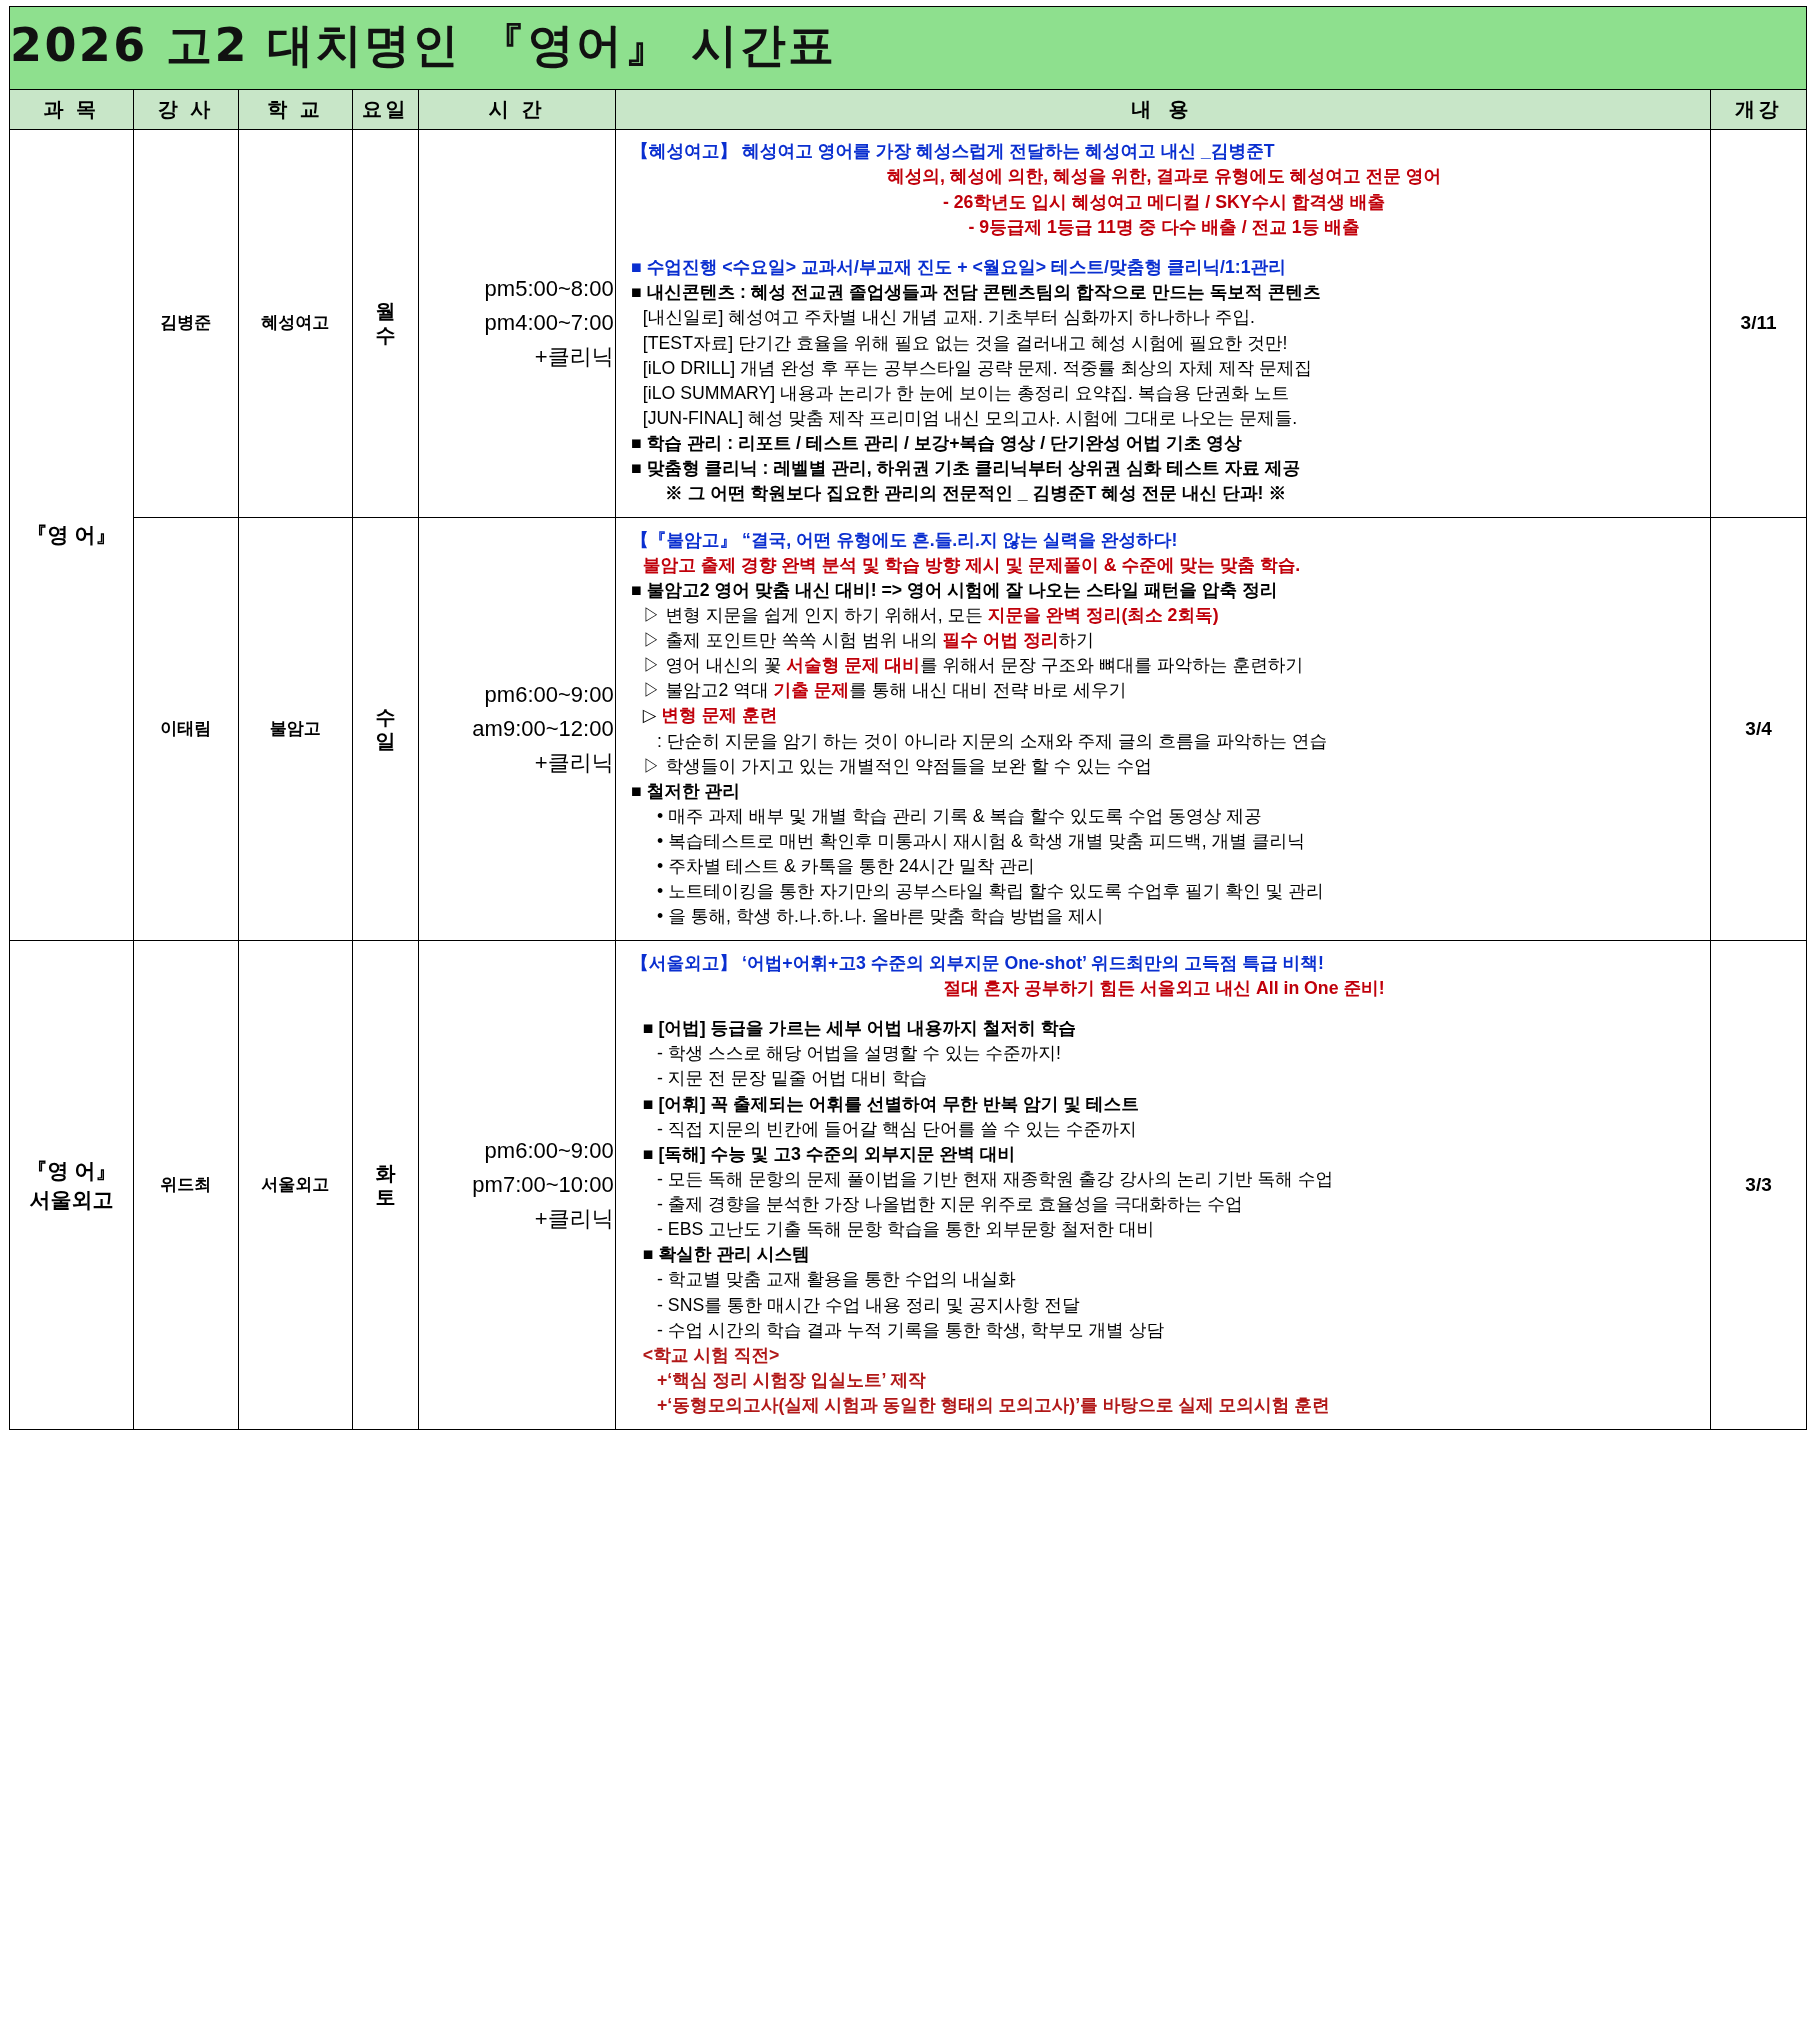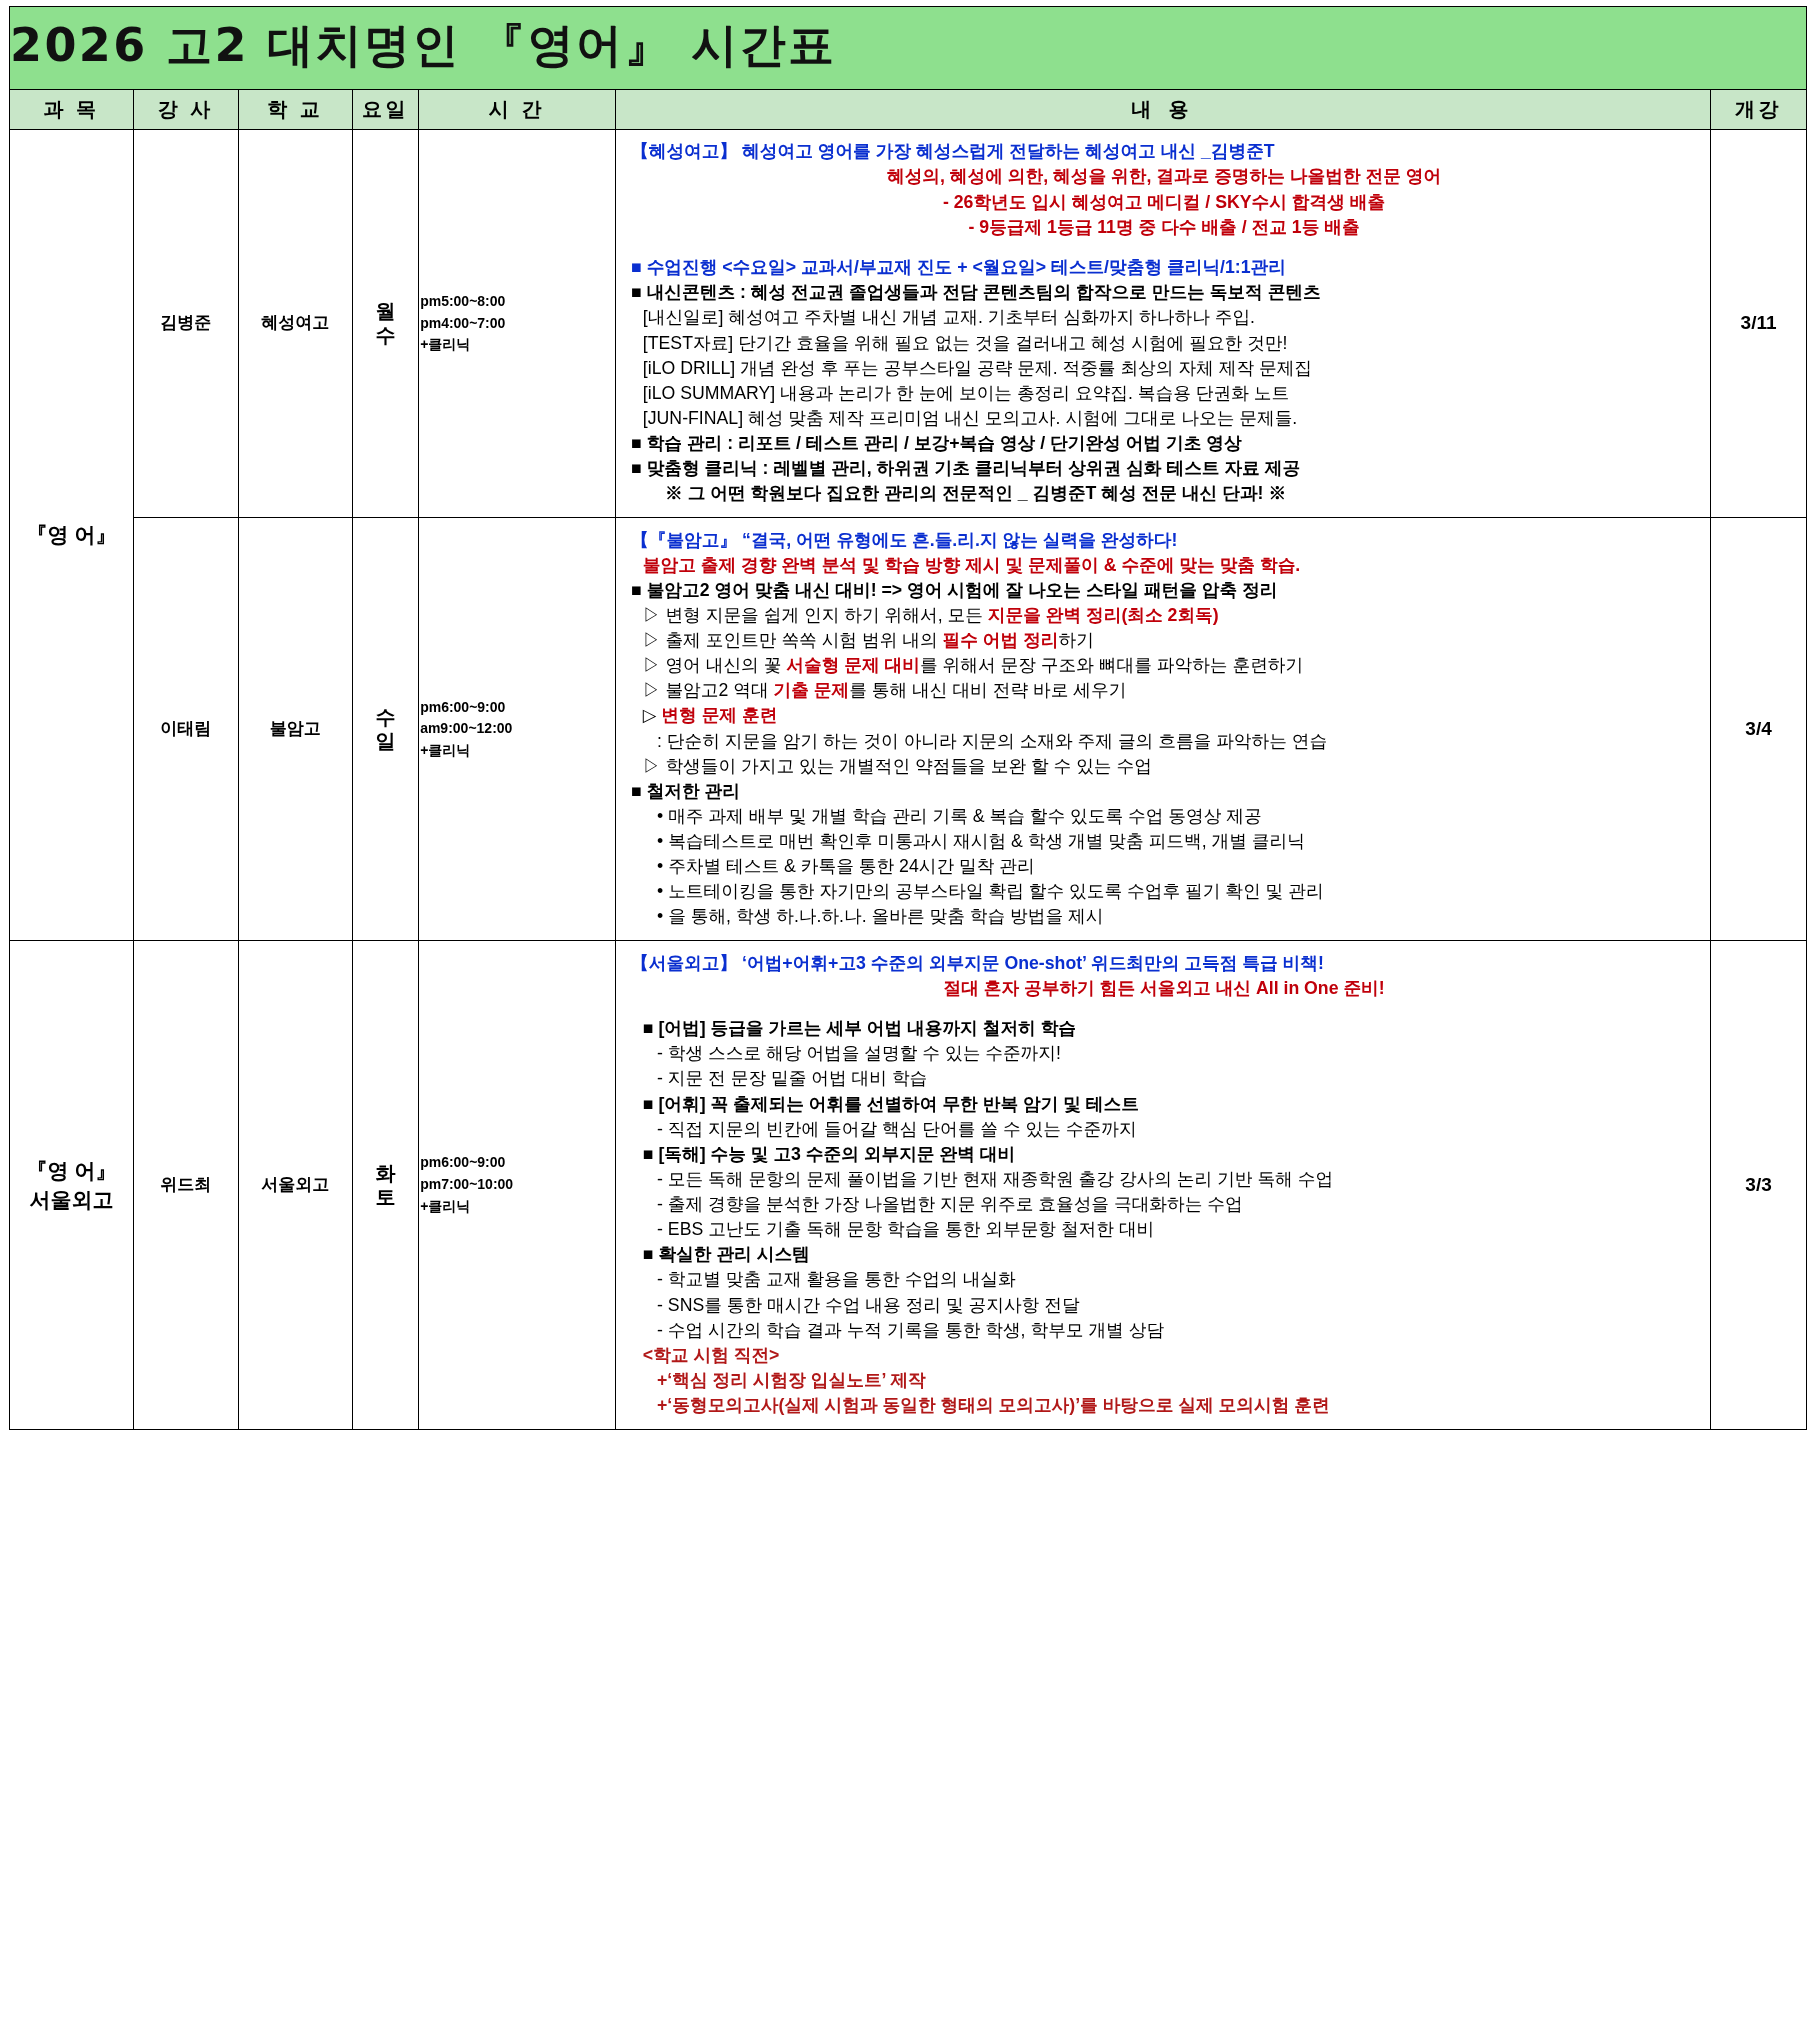--- a/index.html
+++ b/index.html
@@ -62,23 +62,23 @@
     line-height: 1.45;
   }
   .day-cell {
     text-align: center;
     font-size: 20px;
     font-weight: bold;
     line-height: 1.2;
     letter-spacing: 0;
   }
   .time-cell {
-    text-align: left;
-    font-size: 14px;
-    font-weight: bold;
+    text-align: right;
+    font-size: 22px;
+    font-weight: normal;
     line-height: 1.55;
     white-space: nowrap;
   }
   .content-cell {
     padding: 9.5px 13px 10.6px 15.4px;
     font-size: 17.7px;
     line-height: 1.42;
     color: #000;
     text-align: left;
     margin-left: 13px;
@@ -144,21 +144,21 @@
           <div>수</div>
         </td>
         <td class="time-cell">
           <div>pm5:00~8:00</div>
           <div>pm4:00~7:00</div>
           <div>+클리닉</div>
         </td>
         <td class="content-cell">
           <div class="content-body">
               <div class="ln blue">【혜성여고】 혜성여고 영어를 가장 혜성스럽게 전달하는 혜성여고 내신 _김병준T</div>
-              <div class="ln ctr red">혜성의, 혜성에 의한, 혜성을 위한, 결과로 증명하는 나올법한 전문 영어</div>
+              <div class="ln ctr red">혜성의, 혜성에 의한, 혜성을 위한, 결과로 유형에도 혜성여고 전문 영어</div>
               <div class="ln ctr red">- 26학년도 입시 혜성여고 메디컬 / SKY수시 합격생 배출</div>
               <div class="ln ctr red">- 9등급제 1등급 11명 중 다수 배출 / 전교 1등 배출</div>
               <div class="sp"></div>
               <div class="ln blue">■ 수업진행 &lt;수요일&gt; 교과서/부교재 진도 + &lt;월요일&gt; 테스트/맞춤형 클리닉/1:1관리</div>
               <div class="ln b">■ 내신콘텐츠 : 혜성 전교권 졸업생들과 전담 콘텐츠팀의 합작으로 만드는 독보적 콘텐츠</div>
               <div class="ln ind1">[내신일로] 혜성여고 주차별 내신 개념 교재. 기초부터 심화까지 하나하나 주입.</div>
               <div class="ln ind1">[TEST자료] 단기간 효율을 위해 필요 없는 것을 걸러내고 혜성 시험에 필요한 것만!</div>
               <div class="ln ind1">[iLO DRILL] 개념 완성 후 푸는 공부스타일 공략 문제. 적중률 최상의 자체 제작 문제집</div>
               <div class="ln ind1">[iLO SUMMARY] 내용과 논리가 한 눈에 보이는 총정리 요약집. 복습용 단권화 노트</div>
               <div class="ln ind1">[JUN-FINAL] 혜성 맞춤 제작 프리미엄 내신 모의고사. 시험에 그대로 나오는 문제들.</div>

